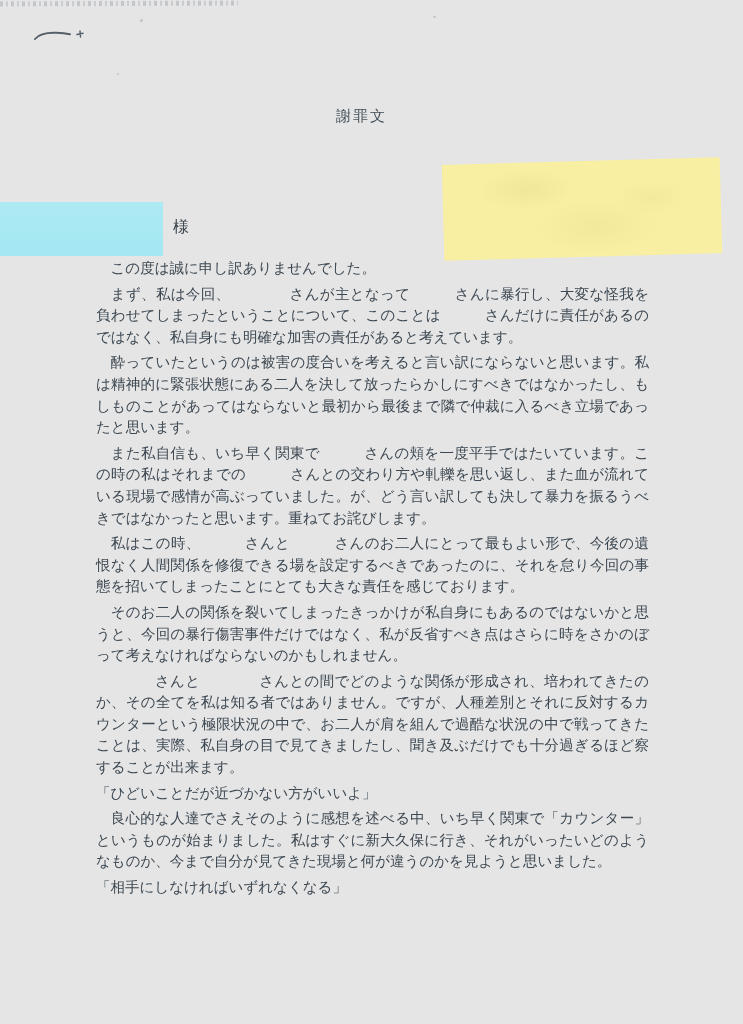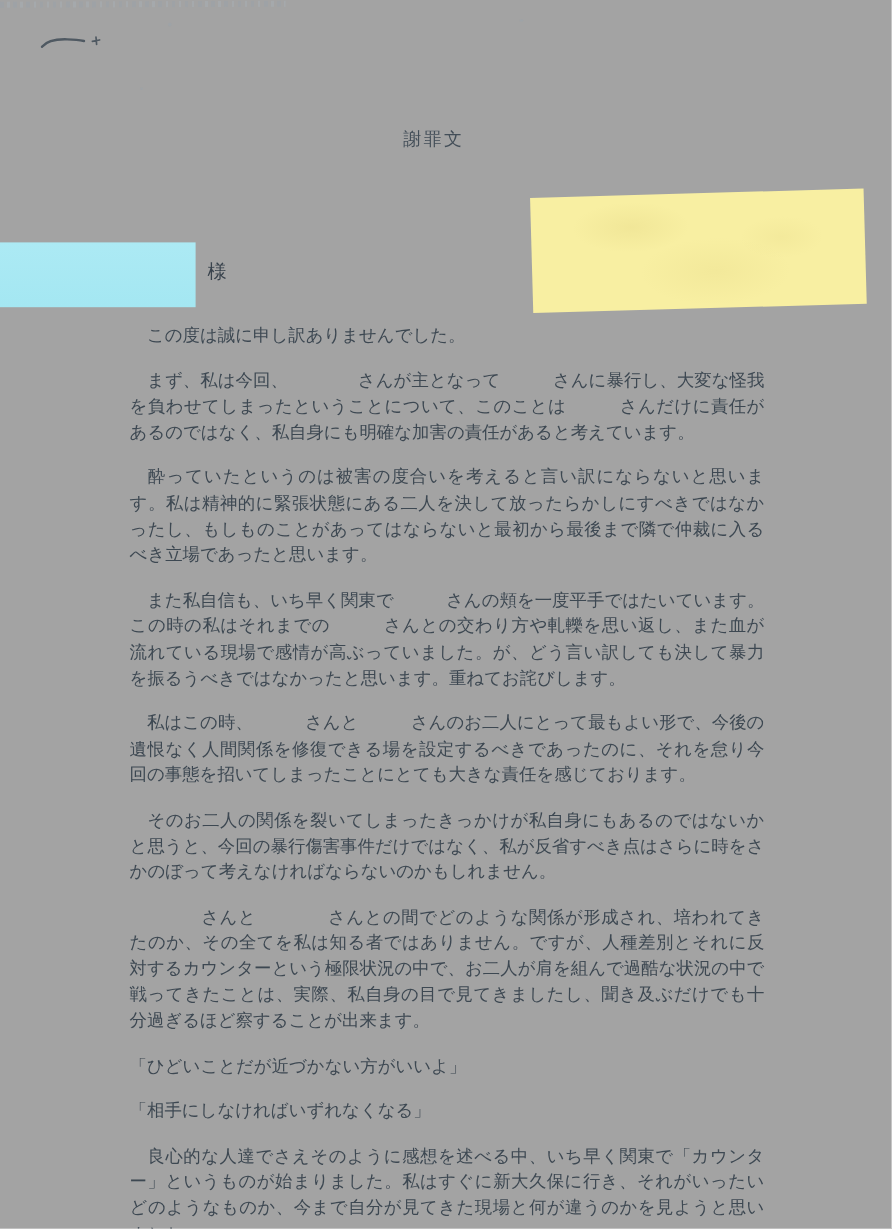--- a/index.html
+++ b/index.html
@@ -1,19 +1,19 @@
 <!DOCTYPE html>
 <html><head>
 <meta charset="utf-8">
 <style>
   html,body{margin:0;padding:0;}
   .page{
     position:relative;
     width:743px;height:1024px;
-    background:#a3a3a3;
+    background:#e5e5e5;
     overflow:hidden;
     font-family:"Liberation Sans",sans-serif;
     color:#3d4852;
   }
   
   .top-artifact{
     position:absolute;left:0;top:1px;width:238px;height:5px;
     background:repeating-linear-gradient(90deg,#98a2aa 0 3px,transparent 3px 6px,
                #a8b1b8 6px 8px,transparent 8px 11px);
     opacity:.45;filter:blur(.4px);
@@ -44,21 +44,21 @@
     transform:rotate(-1.6deg);
   }
   .honorific{
     position:absolute;left:173px;top:217px;
     font-size:16px;color:#39434d;
   }
   .letter-body{
     position:absolute;left:92px;top:254px;width:561px;
   }
   .letter-body p{
-    margin:16px;padding:0;
+    margin:4px;padding:0;
     font-size:14.5px;line-height:21.6px;
     white-space:pre-wrap;
     color:#3d4852;
     text-align:justify;
     font-family:Liberation Serif, serif;
   }
 </style>
 </head>
 <body>
 
@@ -84,17 +84,17 @@
 
   <div class="letter-body">
     <p>　この度は誠に申し訳ありませんでした。</p>
     <p>　まず、私は今回、　　　　さんが主となって　　　さんに暴行し、大変な怪我を負わせてしまったということについて、このことは　　　さんだけに責任があるのではなく、私自身にも明確な加害の責任があると考えています。</p>
     <p>　酔っていたというのは被害の度合いを考えると言い訳にならないと思います。私は精神的に緊張状態にある二人を決して放ったらかしにすべきではなかったし、もしものことがあってはならないと最初から最後まで隣で仲裁に入るべき立場であったと思います。</p>
     <p>　また私自信も、いち早く関東で　　　さんの頬を一度平手ではたいています。この時の私はそれまでの　　　さんとの交わり方や軋轢を思い返し、また血が流れている現場で感情が高ぶっていました。が、どう言い訳しても決して暴力を振るうべきではなかったと思います。重ねてお詫びします。</p>
     <p>　私はこの時、　　　さんと　　　さんのお二人にとって最もよい形で、今後の遺恨なく人間関係を修復できる場を設定するべきであったのに、それを怠り今回の事態を招いてしまったことにとても大きな責任を感じております。</p>
     <p>　そのお二人の関係を裂いてしまったきっかけが私自身にもあるのではないかと思うと、今回の暴行傷害事件だけではなく、私が反省すべき点はさらに時をさかのぼって考えなければならないのかもしれません。</p>
     <p>　　　　さんと　　　　さんとの間でどのような関係が形成され、培われてきたのか、その全てを私は知る者ではありません。ですが、人種差別とそれに反対するカウンターという極限状況の中で、お二人が肩を組んで過酷な状況の中で戦ってきたことは、実際、私自身の目で見てきましたし、聞き及ぶだけでも十分過ぎるほど察することが出来ます。</p>
     <p>「ひどいことだが近づかない方がいいよ」</p>
+    <p>　良心的な人達でさえそのように感想を述べる中、いち早く関東で「カウンター」というものが始まりました。私はすぐに新大久保に行き、それがいったいどのようなものか、今まで自分が見てきた現場と何が違うのかを見ようと思いました。</p>
     <p>「相手にしなければいずれなくなる」</p>
-    <p>　良心的な人達でさえそのように感想を述べる中、いち早く関東で「カウンター」というものが始まりました。私はすぐに新大久保に行き、それがいったいどのようなものか、今まで自分が見てきた現場と何が違うのかを見ようと思いました。</p>
   </div>
 
 </div>
 
 </body></html>

